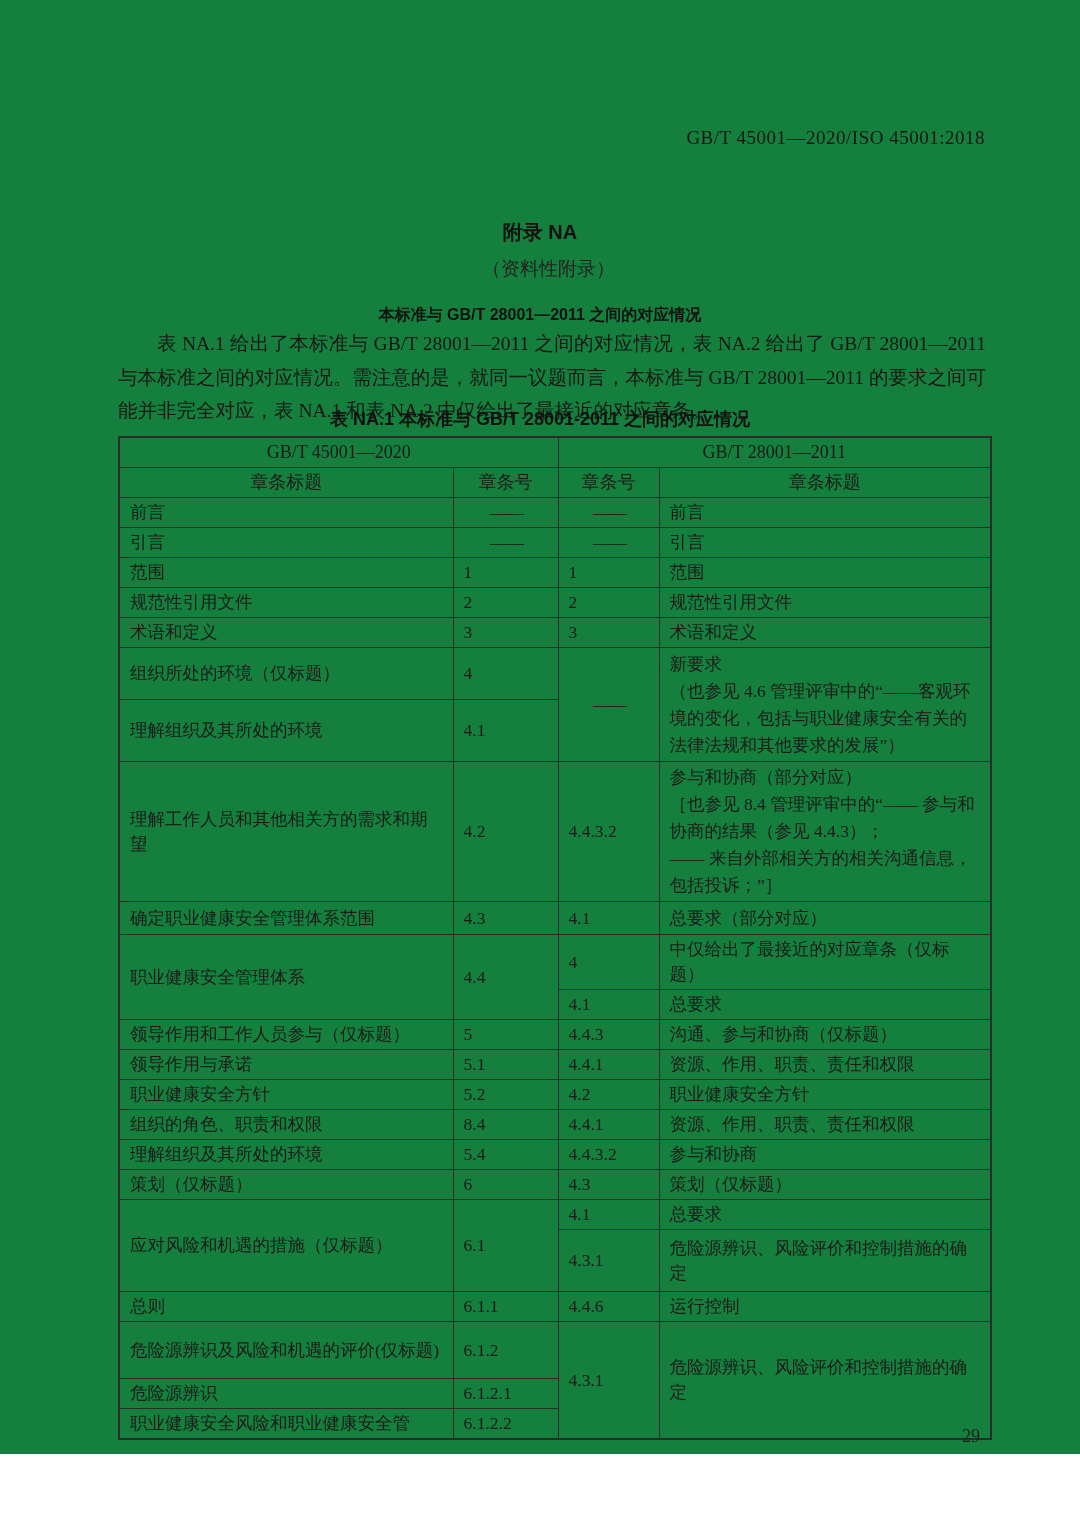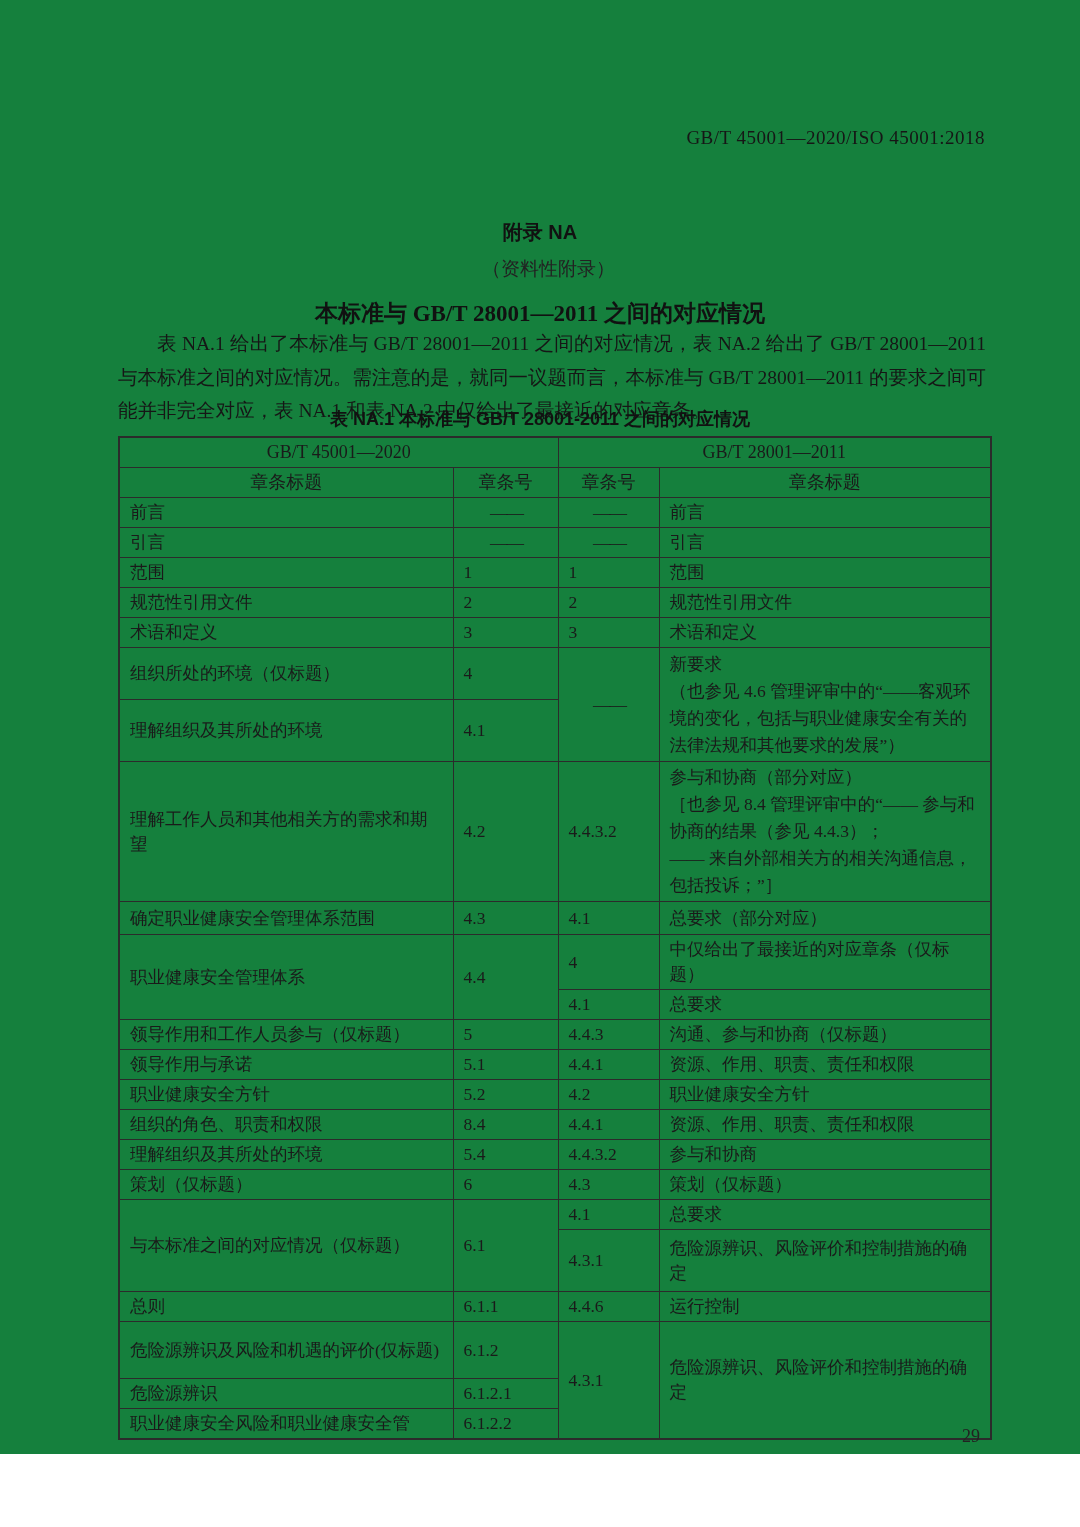--- a/index.html
+++ b/index.html
@@ -12,22 +12,22 @@
     position:absolute; top:127px; left:0; right:95px;
     text-align:right; font-size:19px; letter-spacing:0.5px; color:#161616;
   }
   .heading-block { position:absolute; top:219px; left:0; width:100%; text-align:center; }
   .appendix-label {
     font-family:"Liberation Sans","DejaVu Sans",sans-serif;
     font-weight:bold; font-size:20px; color:#111;
   }
   .appendix-note { font-size:19px; margin-top:10px; color:#222;margin-left:17px; }
   .appendix-title {
-    font-family:Liberation Serif, serif;
-    font-weight:bold; font-size:23px; margin-top:16px; color:#111;
+    font-family:Liberation Sans, sans-serif;
+    font-weight:bold; font-size:16px; margin-top:23px; color:#111;
   }
   .intro {
     position:absolute; top:327px; left:118px; width:868px;
     font-size:19.5px; line-height:33.5px; text-align:justify; text-indent:2em; color:#161616;
   }
   .table-caption {
     position:absolute; top:407px; left:0; width:100%; text-align:center;
     font-family:"Liberation Sans","DejaVu Sans",sans-serif;
     font-weight:bold; font-size:18px; color:#111;
   }
@@ -188,21 +188,21 @@
         <td class="num">4.4.3.2</td>
         <td>参与和协商</td>
       </tr>
       <tr style="height:30px">
         <td>策划（仅标题）</td>
         <td class="num">6</td>
         <td class="num">4.3</td>
         <td>策划（仅标题）</td>
       </tr>
       <tr style="height:29px">
-        <td rowspan="2">与本标准之间的对应情况（仅标题）</td>
+        <td rowspan="2">应对风险和机遇的措施（仅标题）</td>
         <td class="num" rowspan="2">6.1</td>
         <td class="num">4.1</td>
         <td>总要求</td>
       </tr>
       <tr style="height:62px">
         <td class="num">4.3.1</td>
         <td>危险源辨识、风险评价和控制措施的确定</td>
       </tr>
       <tr style="height:30px">
         <td>总则</td>

